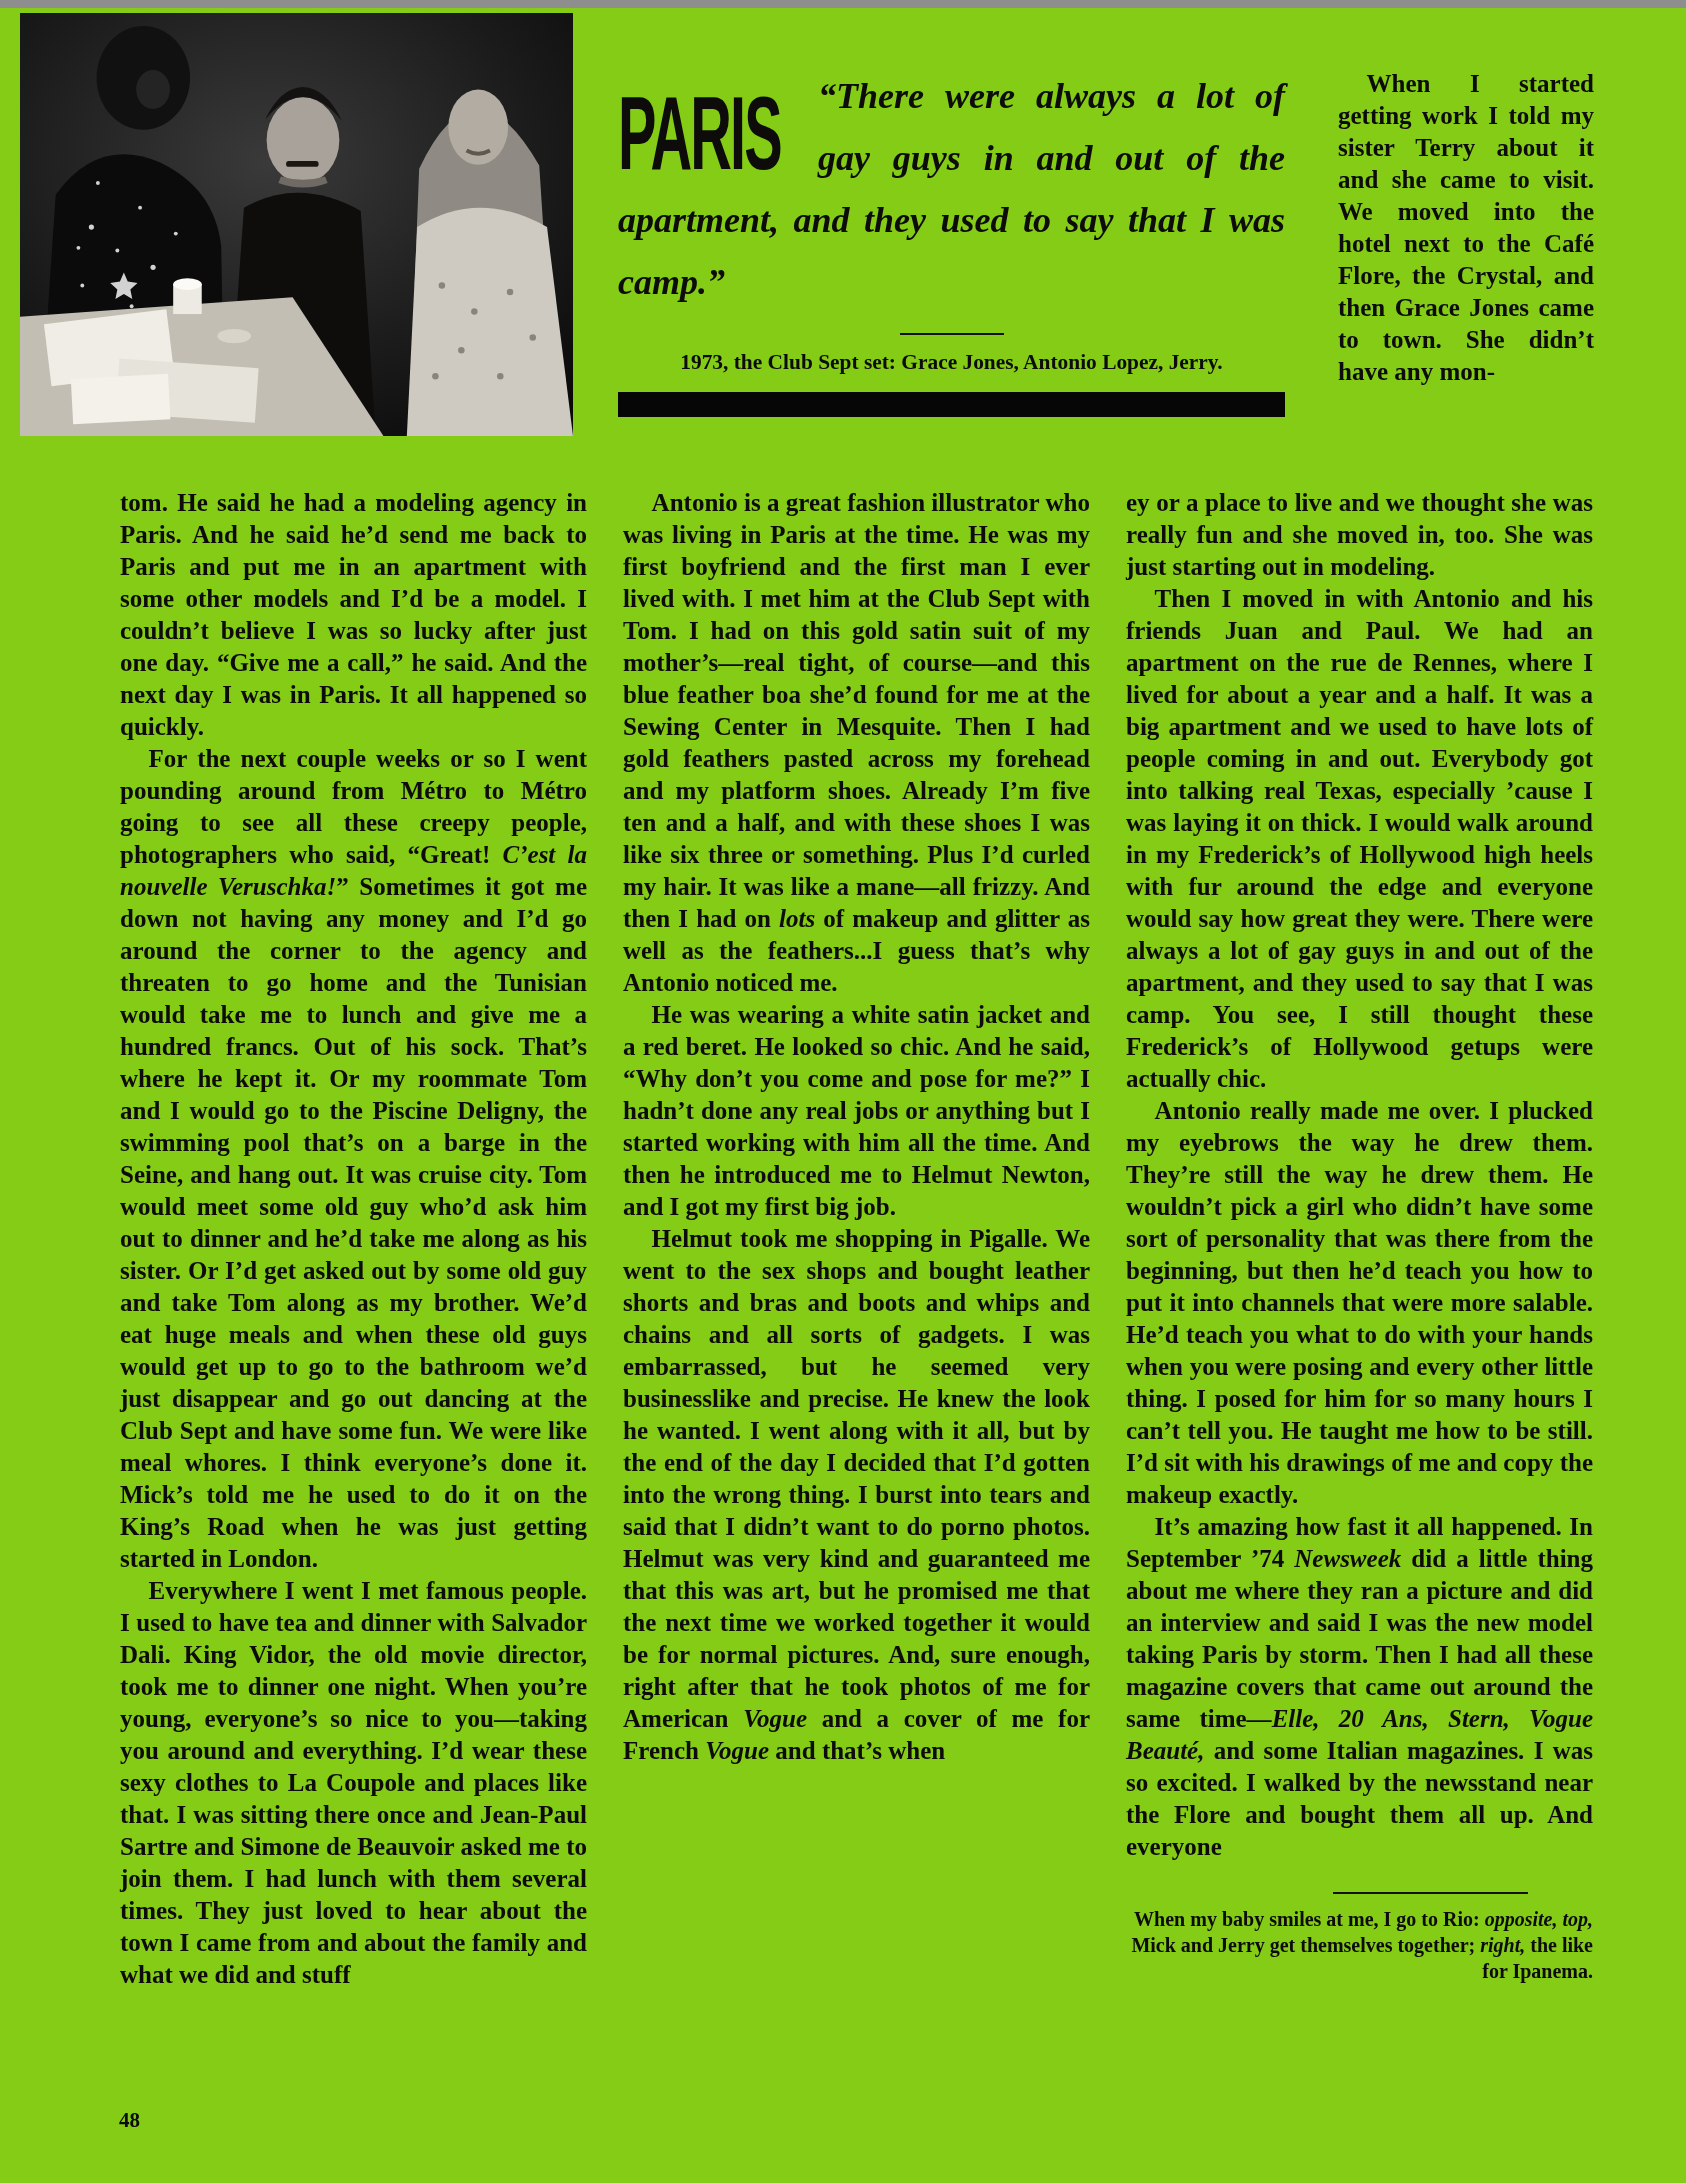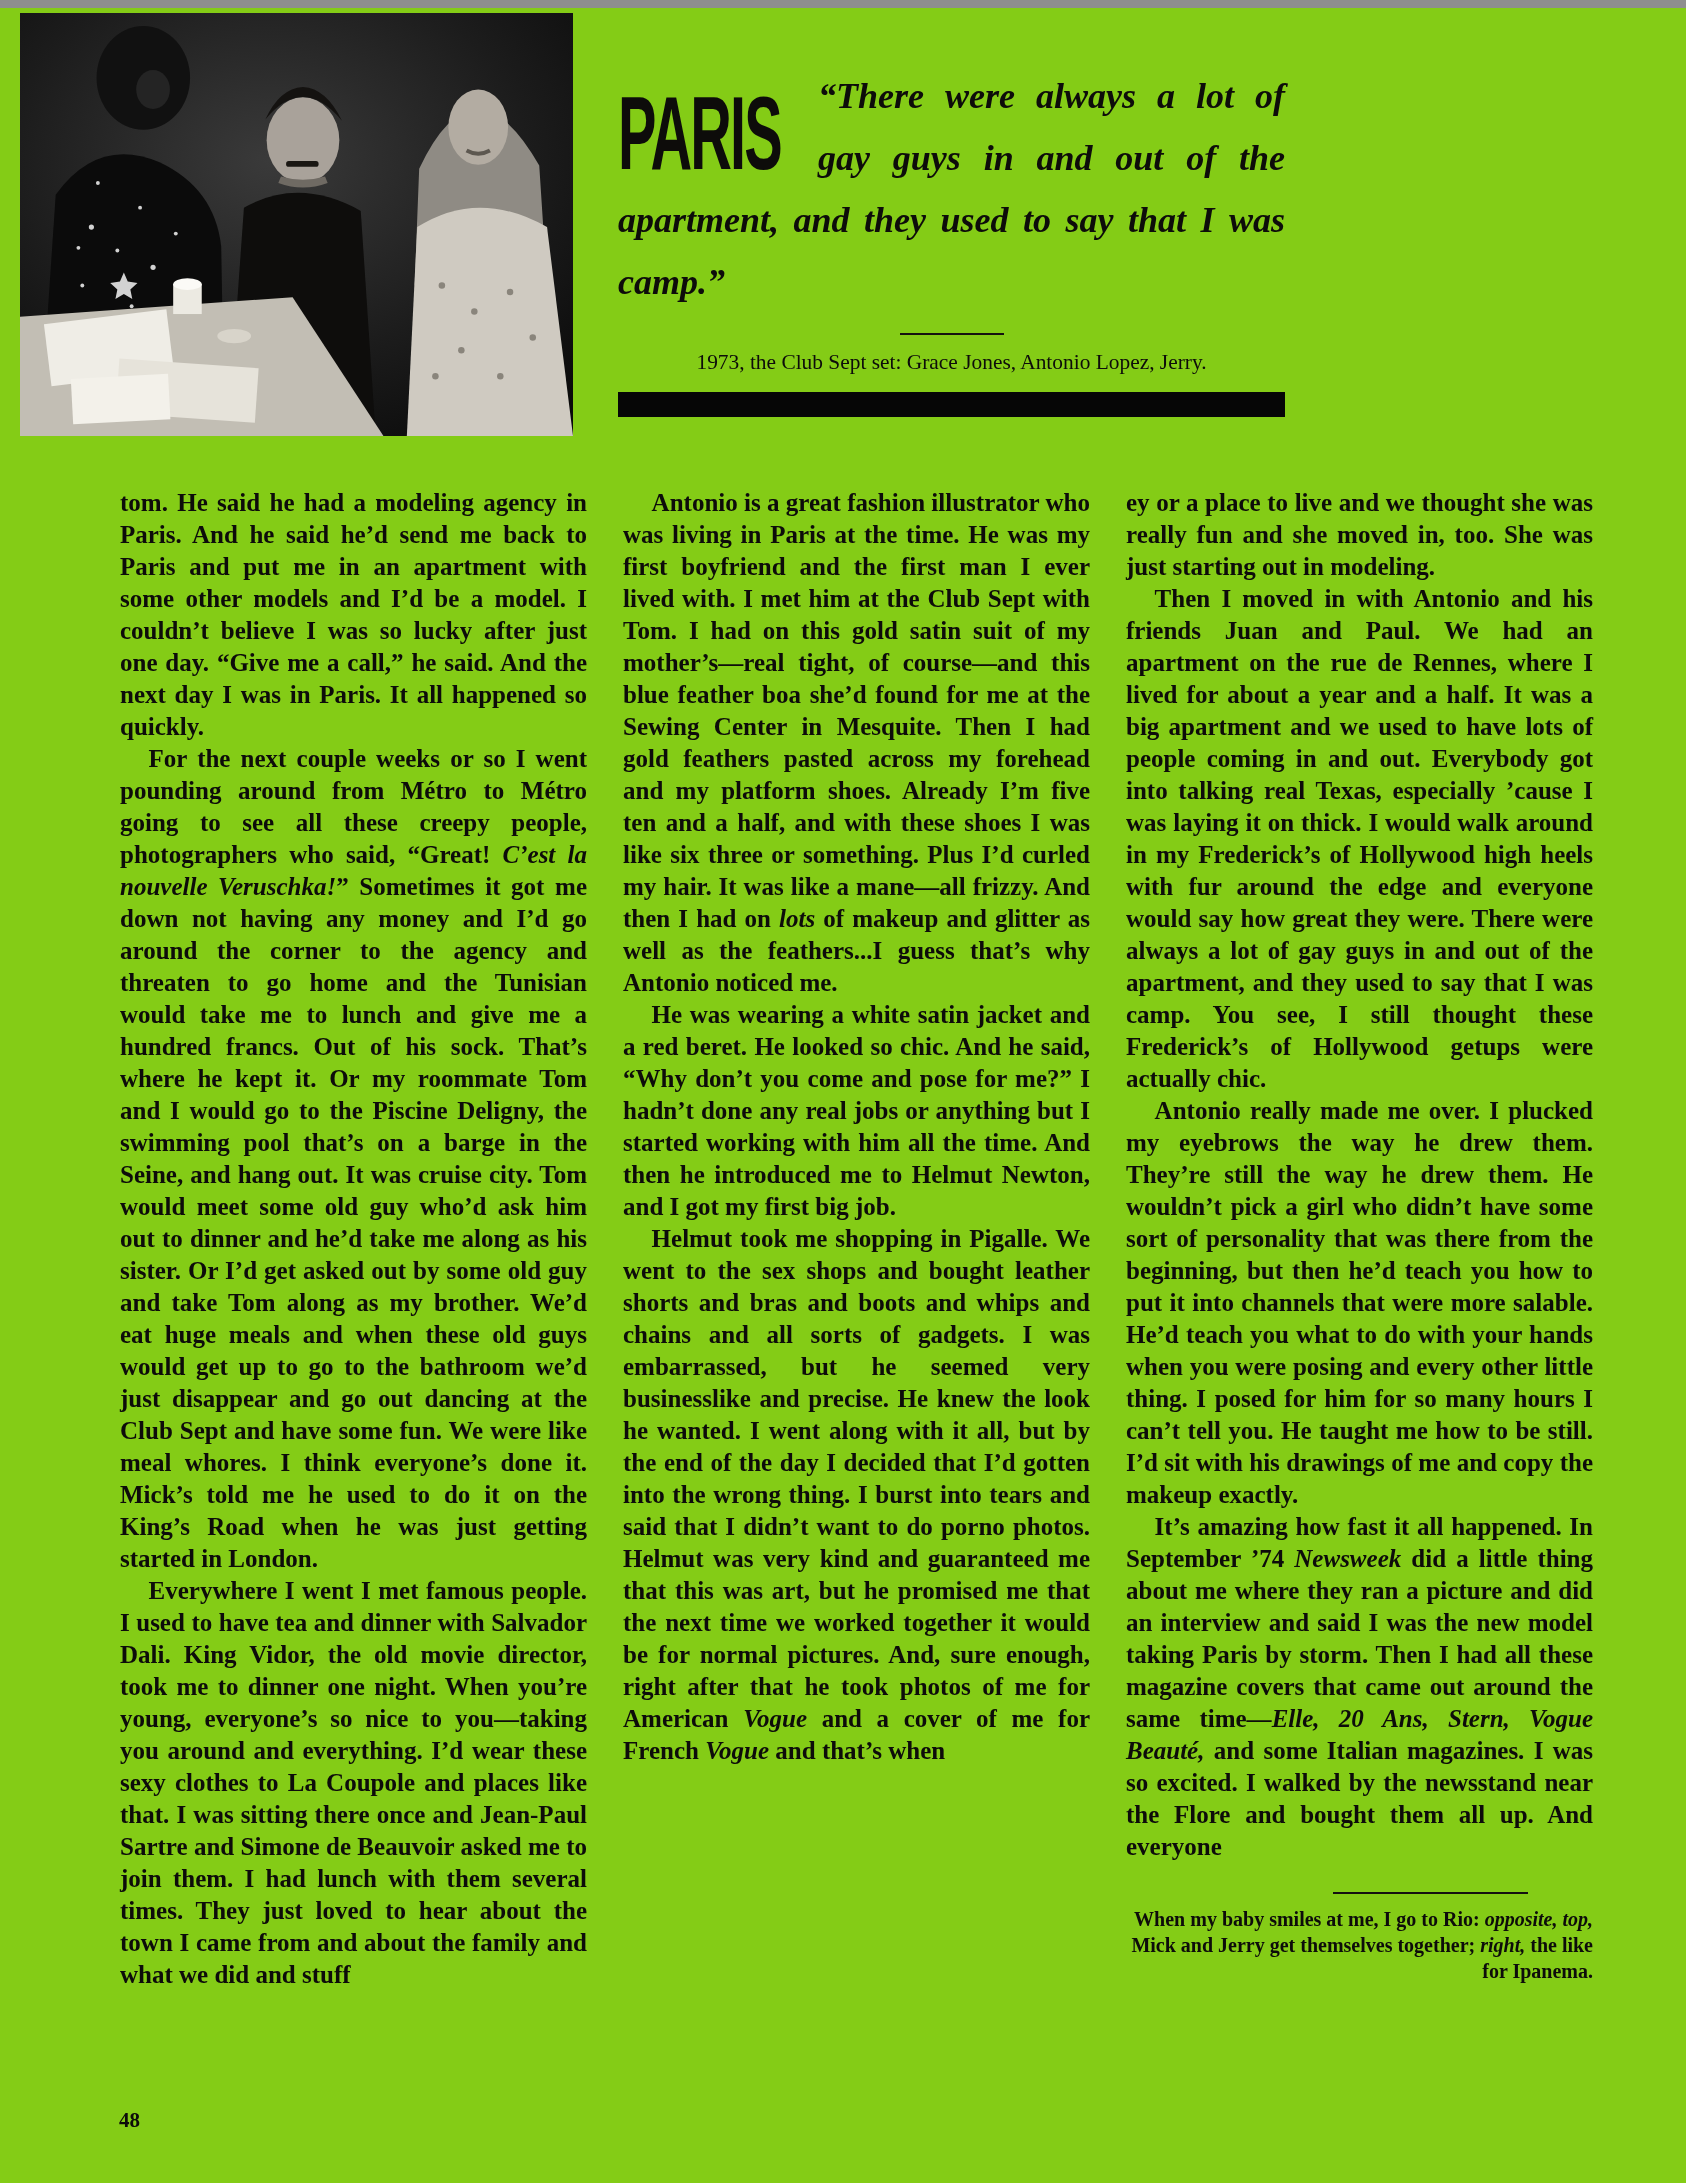--- a/index.html
+++ b/index.html
@@ -12,21 +12,21 @@
 
   
   .header-block{position:absolute;left:618px;top:57px;width:667px;}
   .quote-block{font-weight:bold;font-style:italic;font-size:36px;line-height:62px;
                text-align:justify;text-align-last:justify;}
   .paris-float{float:left;width:200px;height:118px;font-style:normal;overflow:visible;}
   .paris-text{display:inline-block;font-family:"Liberation Sans",sans-serif;font-weight:bold;
               font-size:103px;line-height:1;letter-spacing:-3.2px;white-space:nowrap;
               transform:scaleX(0.56);transform-origin:0 0;margin-top:17px;}
   .quote-divider{width:104px;height:2.6px;background:#141210;margin:19.5px auto 14.3px;}
-  .photo-caption{text-align:center;font-weight:normal;font-size:21.4px;line-height:26px;}
+  .photo-caption{text-align:center;font-weight:bold;font-size:21.4px;line-height:26px;}
   .black-bar{margin-top:17px;height:25px;background:#060606;}
 
   
   .text-col{font-weight:bold;font-size:25px;line-height:32px;text-align:justify;}
   .text-col p{margin:0;}
   .text-col p.indent{text-indent:28.6px;}
   .text-col em{font-style:italic;}
 
   .intro-col{position:absolute;left:1338px;top:60px;width:256px;}
 
@@ -112,20 +112,21 @@
   </div>
 
   <div class="header-block">
     <div class="quote-block"><span class="paris-float"><span class="paris-text">PARIS</span></span><span class="quote-text">“There were always a lot of gay guys in and out of the apartment, and they used to say that I was camp.”</span></div>
     <div class="quote-divider"></div>
     <div class="photo-caption">1973, the Club Sept set: Grace Jones, Antonio Lopez, Jerry.</div>
     <div class="black-bar"></div>
   </div>
 
   <div class="intro-col text-col">
+      <p class="indent"><span>When I started getting work I told my sister Terry about it and she came to visit. We moved into the hotel next to the Café Flore, the Crystal, and then Grace Jones came to town. She didn’t have any mon-</span></p>
     </div>
 
   <div class="columns">
     <div class="col text-col">
         <p><span>tom. He said he had a modeling agency in Paris. And he said he’d send me back to Paris and put me in an apartment with some other models and I’d be a model. I couldn’t believe I was so lucky after just one day. “Give me a call,” he said. And the next day I was in Paris. It all happened so quickly.</span></p>
         <p class="indent"><span>For the next couple weeks or so I went pounding around from Métro to Métro going to see all these creepy people, photographers who said, “Great! </span><em>C’est la nouvelle Veruschka!</em><span>” Sometimes it got me down not having any money and I’d go around the corner to the agency and threaten to go home and the Tunisian would take me to lunch and give me a hundred francs. Out of his sock. That’s where he kept it. Or my roommate Tom and I would go to the Piscine Deligny, the swimming pool that’s on a barge in the Seine, and hang out. It was cruise city. Tom would meet some old guy who’d ask him out to dinner and he’d take me along as his sister. Or I’d get asked out by some old guy and take Tom along as my brother. We’d eat huge meals and when these old guys would get up to go to the bathroom we’d just disappear and go out dancing at the Club Sept and have some fun. We were like meal whores. I think everyone’s done it. Mick’s told me he used to do it on the King’s Road when he was just getting started in London.</span></p>
         <p class="indent"><span>Everywhere I went I met famous people. I used to have tea and dinner with Salvador Dali. King Vidor, the old movie director, took me to dinner one night. When you’re young, everyone’s so nice to you—taking you around and everything. I’d wear these sexy clothes to La Coupole and places like that. I was sitting there once and Jean-Paul Sartre and Simone de Beauvoir asked me to join them. I had lunch with them several times. They just loved to hear about the town I came from and about the family and what we did and stuff</span></p>
       </div>
     <div class="col text-col">
         <p class="indent"><span>Antonio is a great fashion illustrator who was living in Paris at the time. He was my first boyfriend and the first man I ever lived with. I met him at the Club Sept with Tom. I had on this gold satin suit of my mother’s—real tight, of course—and this blue feather boa she’d found for me at the Sewing Center in Mesquite. Then I had gold feathers pasted across my forehead and my platform shoes. Already I’m five ten and a half, and with these shoes I was like six three or something. Plus I’d curled my hair. It was like a mane—all frizzy. And then I had on </span><em>lots</em><span> of makeup and glitter as well as the feathers...I guess that’s why Antonio noticed me.</span></p>

